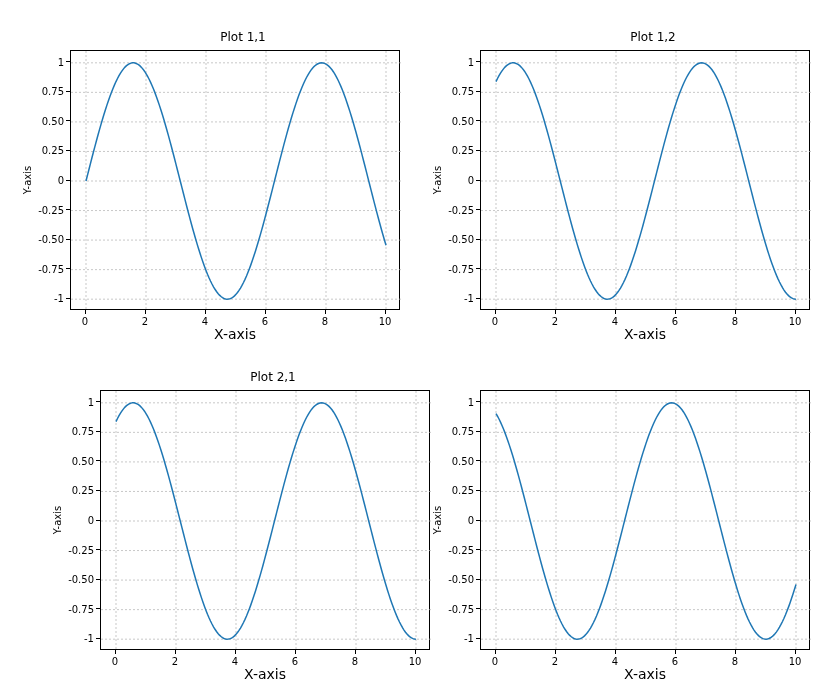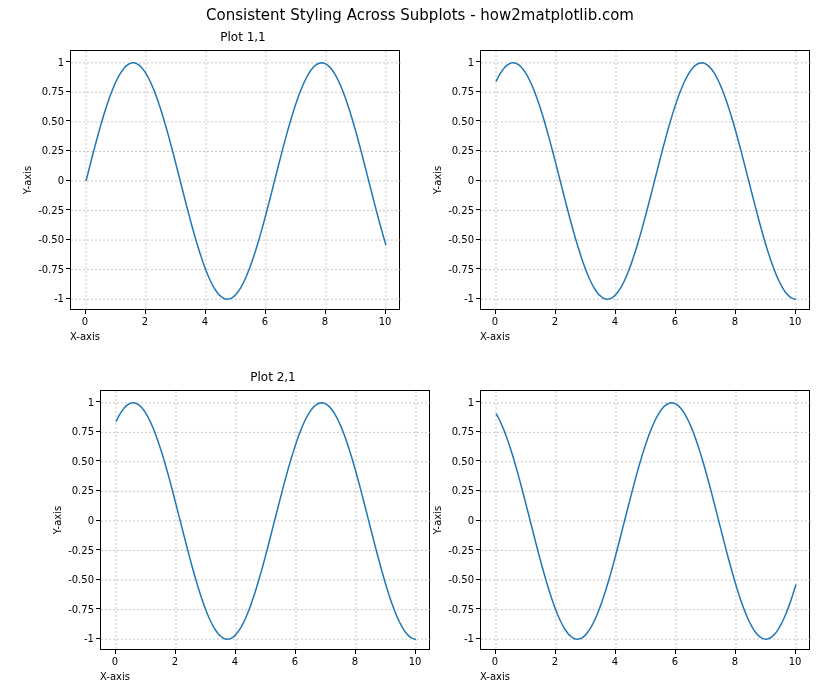--- a/index.html
+++ b/index.html
@@ -47,40 +47,39 @@
   .series {
     fill: none;
     stroke: #1f77b4;
     stroke-width: 1.5;
   }
   .ticklabel-x { position: absolute; font-size: 10px; transform: translateX(-50%); }
   .ticklabel-y { position: absolute; font-size: 10px; transform: translateY(-50%); text-align: right; }
   .xlabel {
     position: absolute;
     left: 0; right: 0;
-    text-align: left;
-    font-size: 10px;
+    text-align: center;
+    font-size: 14px;
   }
   .ylabel {
     position: absolute;
     font-size: 10px;
     transform: rotate(-90deg);
     transform-origin: left top;
     text-align: center;
   }
   .tick { position: absolute; background: #000; }
   .tick-x { width: 1px; height: 4px; }
   .tick-y { height: 1px; width: 4px; }
 </style>
 </head>
 <body>
 
 <div class="figure">
 
-  <div class="suptitle">Consistent Styling Across Subplots - how2matplotlib.com</div>
 
   <div class="subplot" style="left:70px; top:50px; width:330px; height:260px;">
     <div class="subplot-title">Plot 1,1</div>
     <div class="plot-area">
       <svg width="330" height="260">
           <g class="grid">
             <line x1="15" x2="15" y1="0" y2="260"></line>
             <line x1="75" x2="75" y1="0" y2="260"></line>
             <line x1="135" x2="135" y1="0" y2="260"></line>
             <line x1="195" x2="195" y1="0" y2="260"></line>
@@ -127,20 +126,21 @@
       <div class="ticklabel-y" style="top: 100.455px; left: -36px; width: 30px;">0.25</div>
       <div class="tick tick-y" style="top: 70.4091px; left: -4px;"></div>
       <div class="ticklabel-y" style="top: 70.9091px; left: -36px; width: 30px;">0.50</div>
       <div class="tick tick-y" style="top: 40.8636px; left: -4px;"></div>
       <div class="ticklabel-y" style="top: 41.3636px; left: -36px; width: 30px;">0.75</div>
       <div class="tick tick-y" style="top: 11.3182px; left: -4px;"></div>
       <div class="ticklabel-y" style="top: 11.8182px; left: -36px; width: 30px;">1</div>
     </div>
 
   <div class="subplot" style="left:480px; top:50px; width:330px; height:260px;">
+    <div class="subplot-title">Plot 1,2</div>
     <div class="plot-area">
       <svg width="330" height="260">
           <g class="grid">
             <line x1="15" x2="15" y1="0" y2="260"></line>
             <line x1="75" x2="75" y1="0" y2="260"></line>
             <line x1="135" x2="135" y1="0" y2="260"></line>
             <line x1="195" x2="195" y1="0" y2="260"></line>
             <line x1="255" x2="255" y1="0" y2="260"></line>
             <line x1="315" x2="315" y1="0" y2="260"></line>
             <line y1="248.1818181818182" y2="248.1818181818182" x1="0" x2="330"></line>

